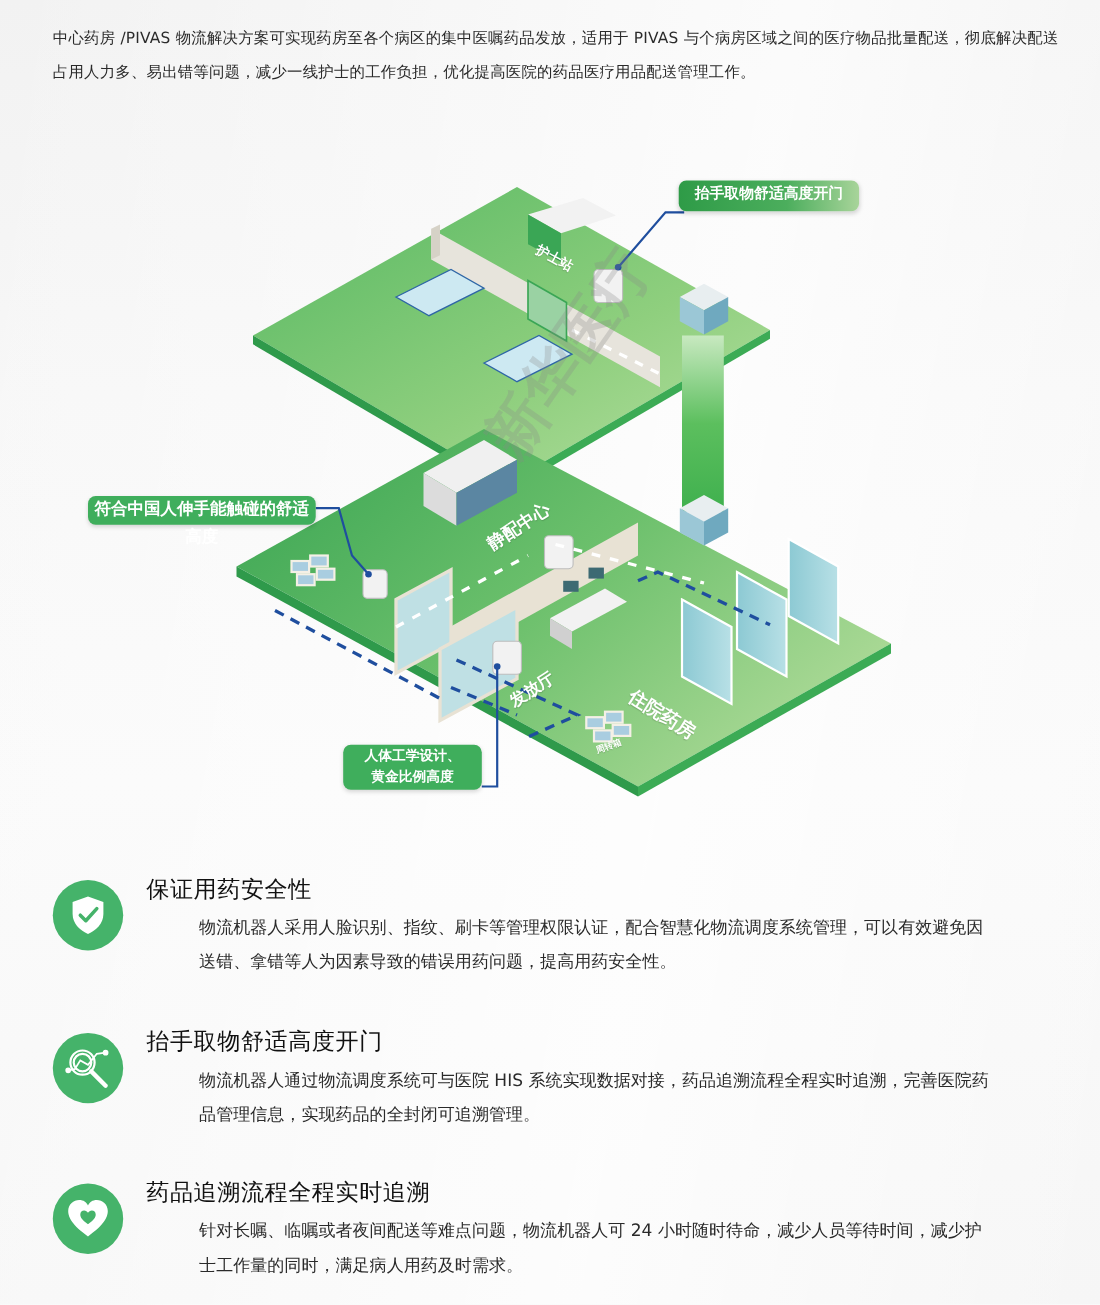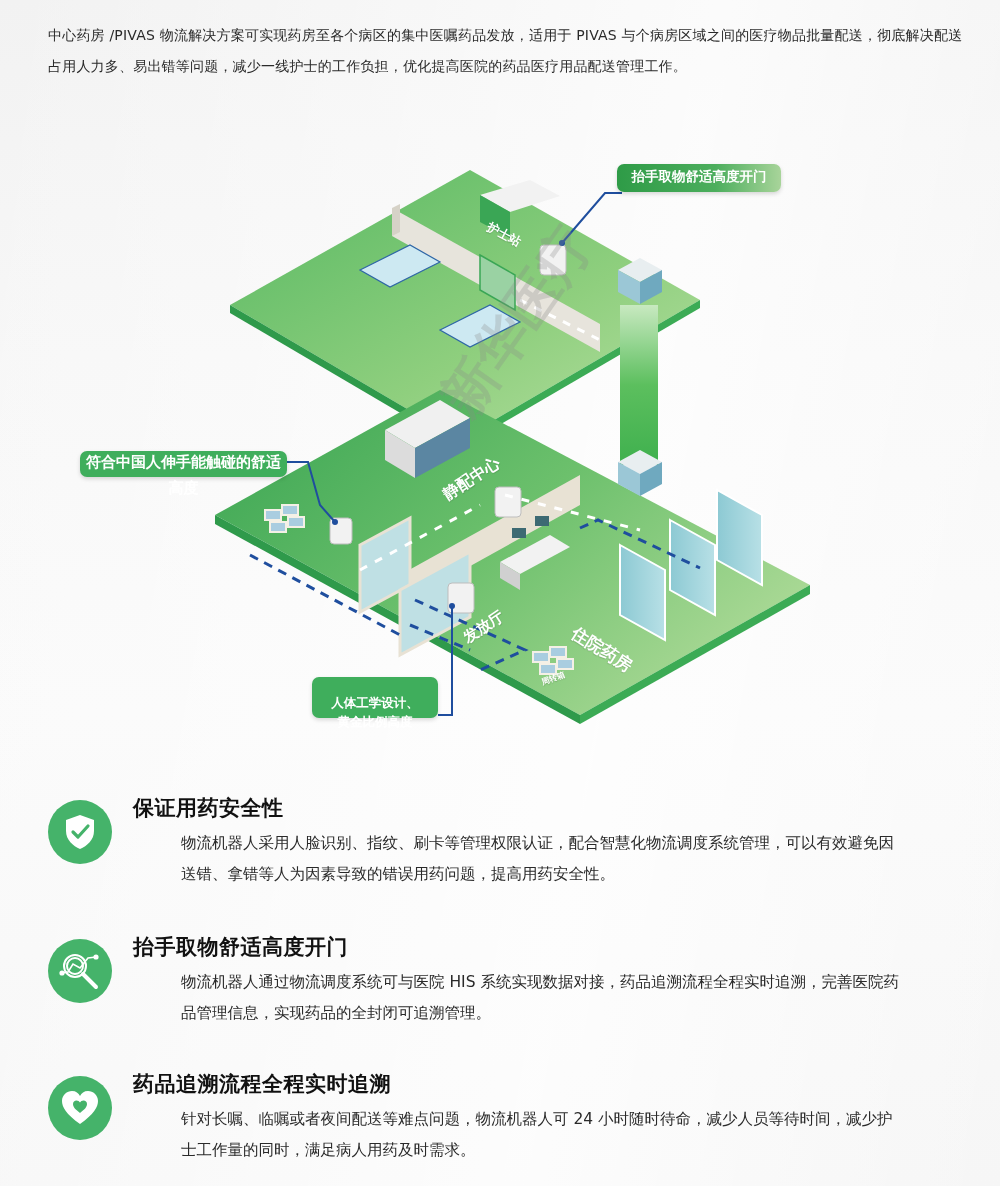--- a/index.html
+++ b/index.html
@@ -32,36 +32,36 @@
   }
   .callout.c1 {
     left: 617px; top: 164px; width: 164px; height: 28px; line-height: 28px; font-size: 13.5px;
     background: linear-gradient(90deg, #2e9b47 0%, #4cae5d 60%, #a8d49a 100%);
   }
   .callout.c2 {
     left: 80px; top: 451px; width: 207px; height: 26px; line-height: 26px; font-size: 15px;
     background: #3fae5c;
   }
   .callout.c3 {
-    left: 312px; top: 677px; width: 126px; height: 41px; padding-top: 18px; font-size: 12.5px;
+    left: 312px; top: 677px; width: 126px; height: 41px; padding-top: 2px; font-size: 12.5px;
     background: #3fae5c; white-space: pre-line;
   }
   .floor-label {
     position: absolute; color: #fff; font-weight: bold; transform-origin: left center;
     text-shadow: 0 1px 1px rgba(0,0,0,0.15);
   }
 
   
   .feature { position: absolute; left: 48px; width: 800px; }
   .feature .icon {
     position: absolute; left: 0; top: 0; width: 64px; height: 64px; border-radius: 50%;
     background: #45b36a; display: flex; align-items: center; justify-content: center;
   }
   .feature .title {
-    position: absolute; left: 85px; top: -6px; font-size: 21px; font-weight: bold;
+    position: absolute; left: 85px; top: -6px; font-size: 21px; font-weight: normal;
     color: #111; letter-spacing: 0.5px;
   }
   .feature .desc {
     position: absolute; left: 85px; top: 28px; width: 720px;
     font-size: 15.5px; line-height: 31px; color: #2a2a2a; margin-left: 48px;
   }
   .f1 { top: 800px; }
   .f2 { top: 939px; }
   .f3 { top: 1076px; }
 </style>

